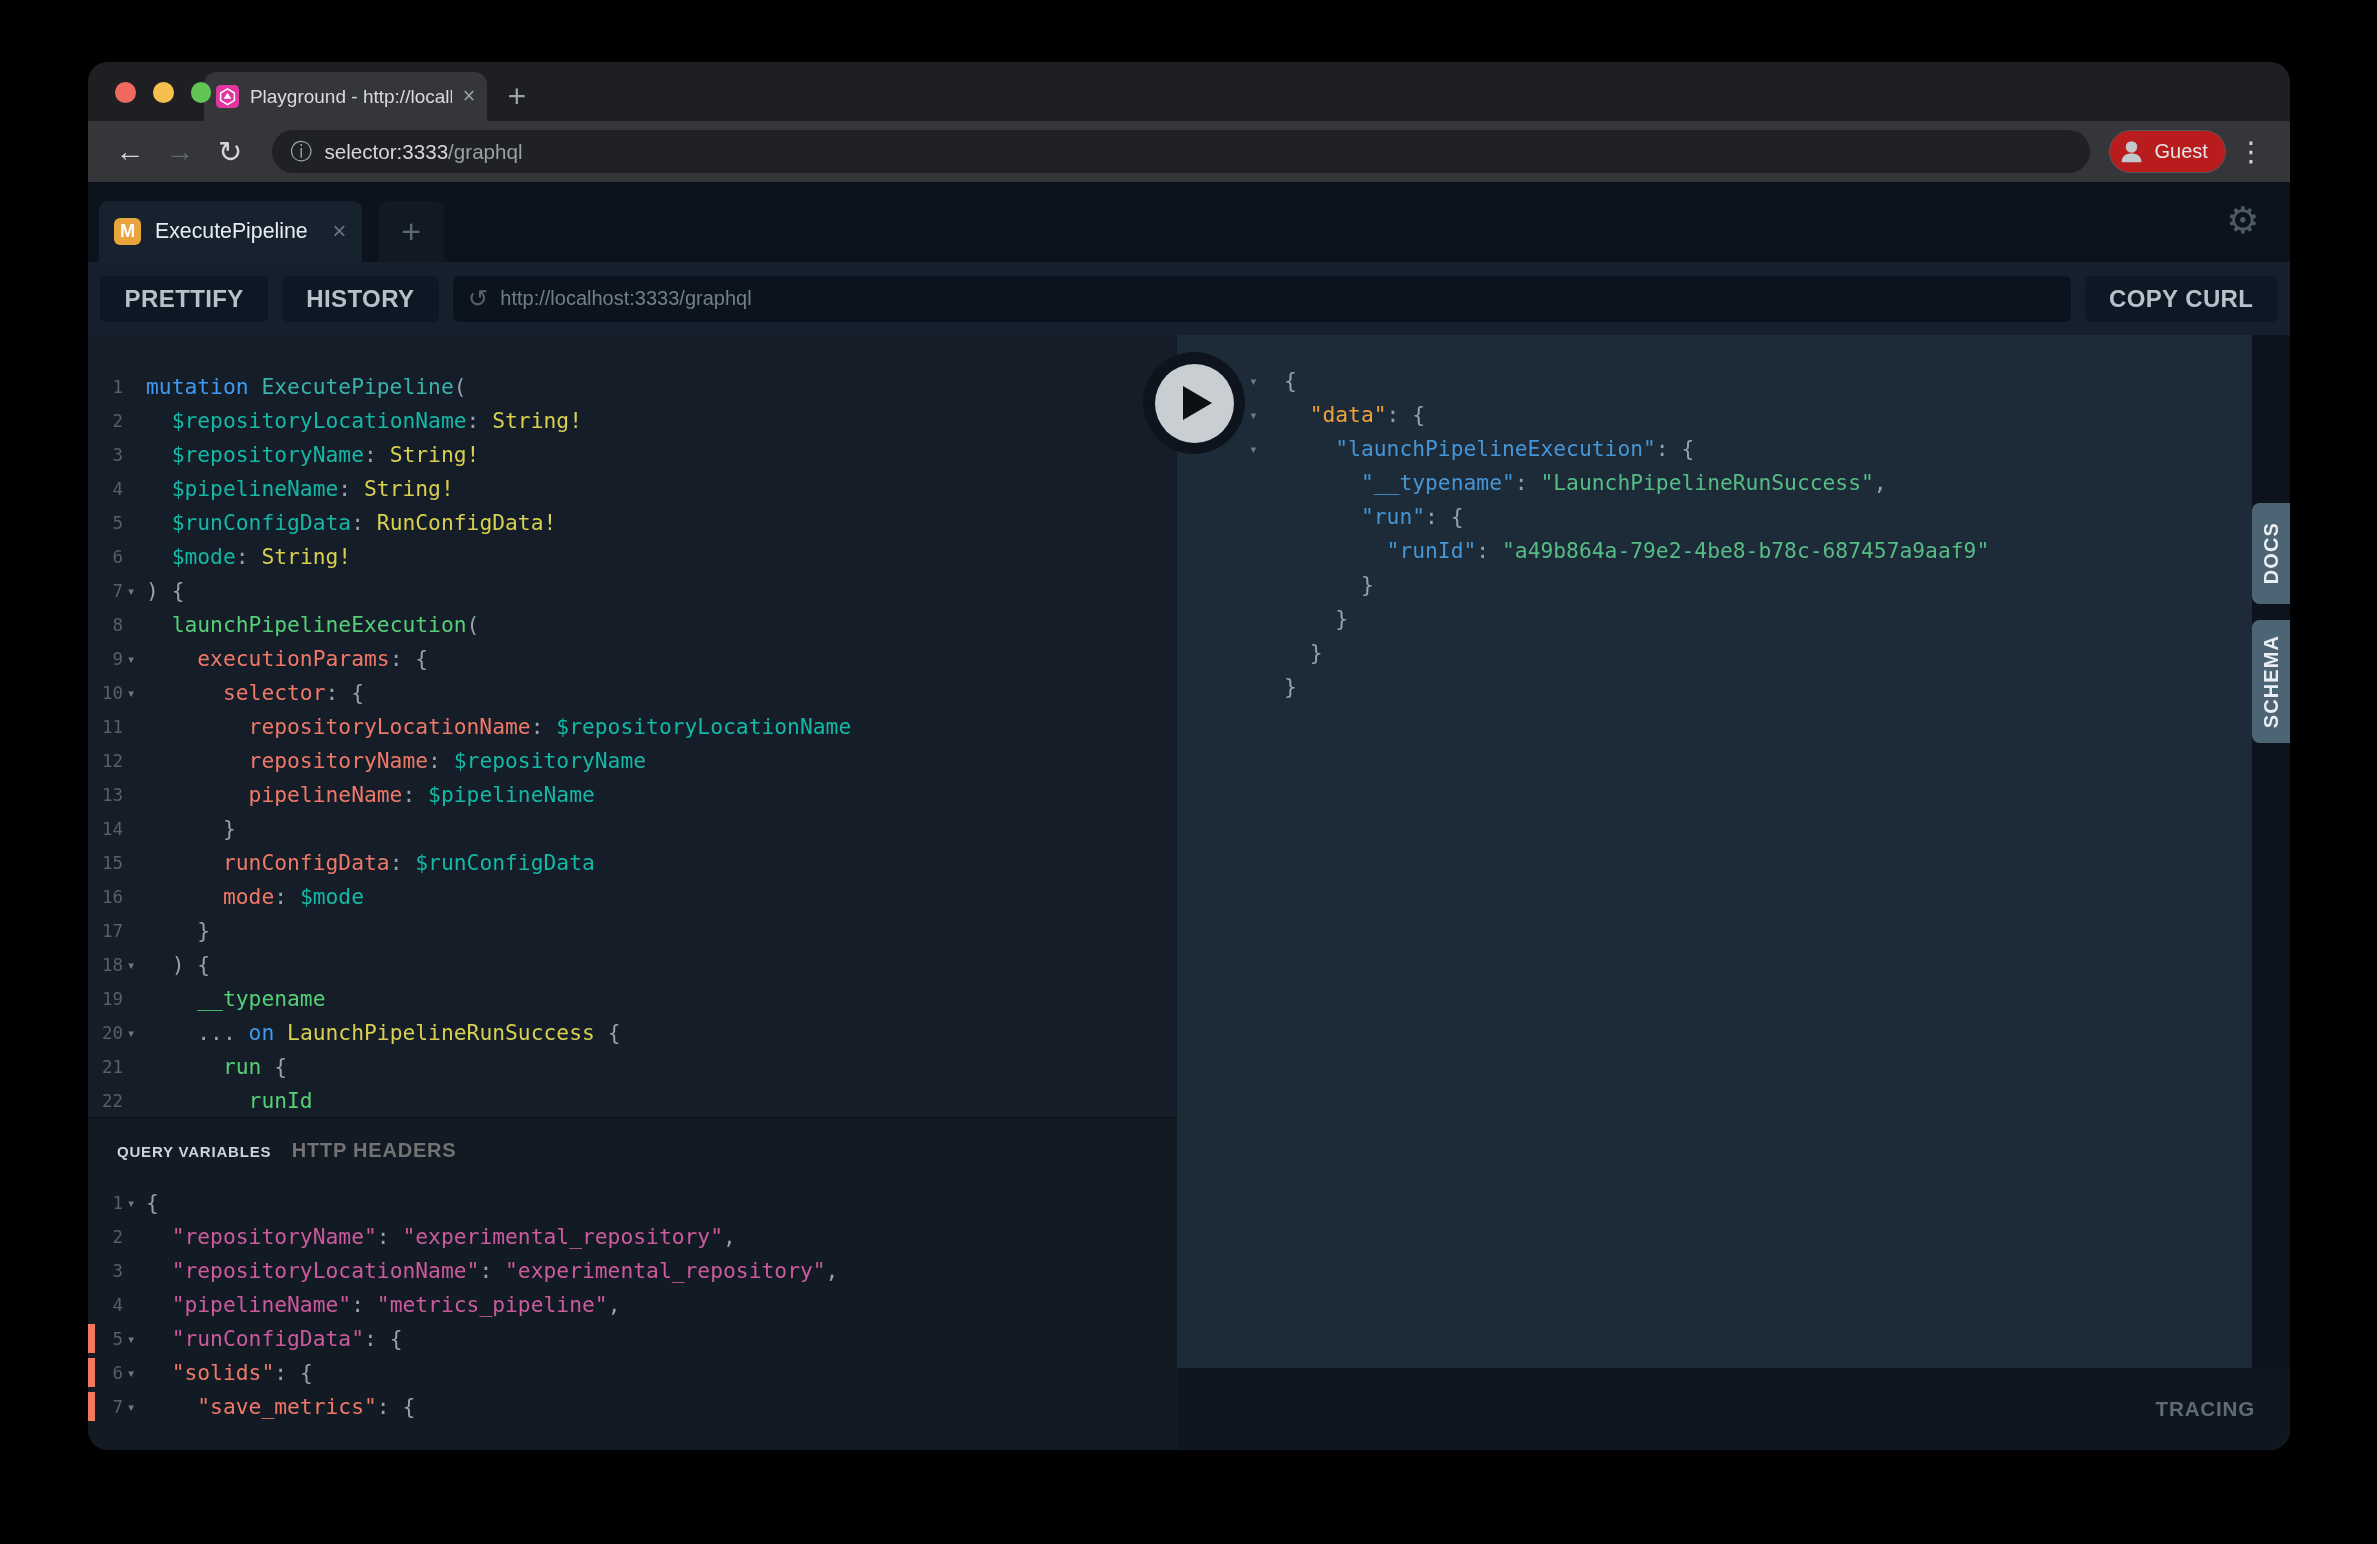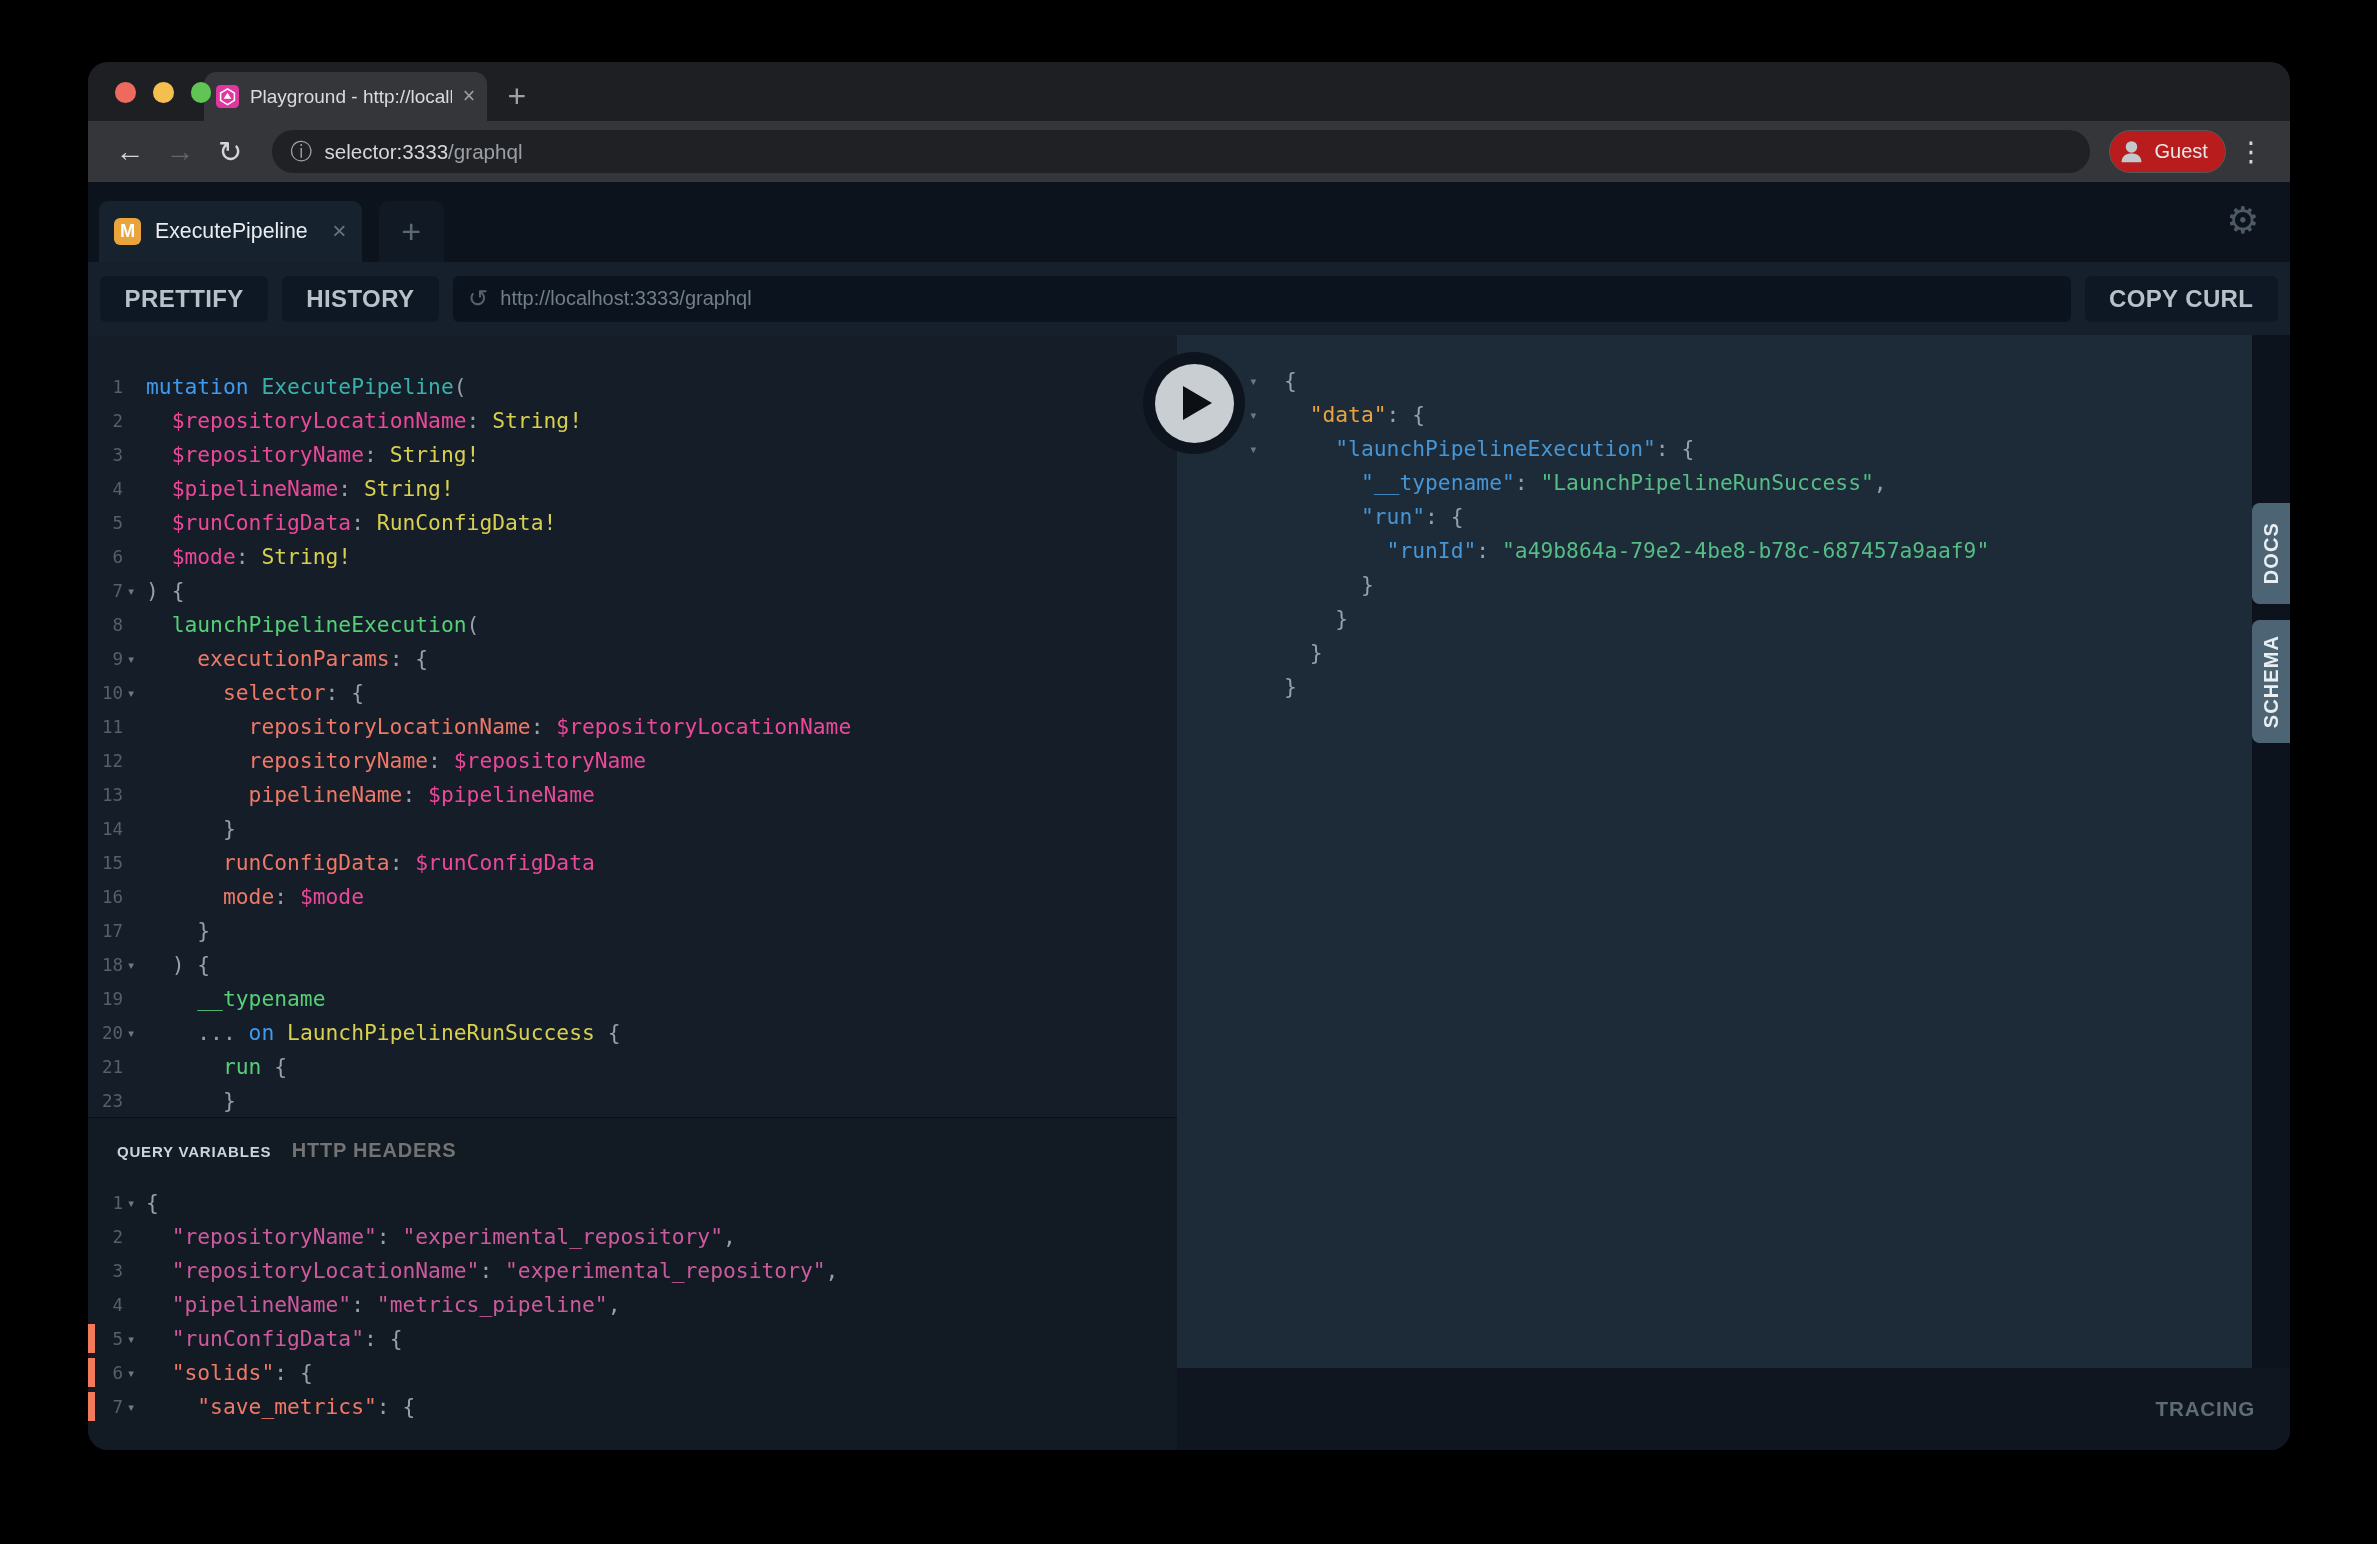--- a/index.html
+++ b/index.html
@@ -82,21 +82,21 @@
   .play-tri{width:0;height:0;border-top:17.5px solid transparent;border-bottom:17.5px solid transparent;
             border-left:29px solid #0c0f13;margin-left:7.6px;}
 
   
   .cl{display:flex;align-items:center;height:34px;white-space:pre;position:relative;
       font-family:"DejaVu Sans Mono",monospace;font-size:21.3px;line-height:34px;}
   .ln-num{width:35px;text-align:right;color:#566069;font-size:17.5px;flex:none;}
   .ln-fold{width:23px;padding-left:3.8px;color:#6e7984;font-size:14.5px;flex:none;box-sizing:border-box;}
   .r-fold{width:35px;padding-left:72px;color:#6e7984;font-size:14.5px;flex:none;box-sizing:content-box;}
   .gmark{position:absolute;left:0;top:2.3px;width:6.9px;height:29px;background:#f07a5a;}
-  .t-kw{color:#3f9bf0;} .t-op{color:#38b2ab;} .t-vr{color:#ec4899;} .t-ty{color:#d8d04e;}
+  .t-kw{color:#3f9bf0;} .t-op{color:#38b2ab;} .t-vr{color:#14b8a6;} .t-ty{color:#d8d04e;}
   .t-pu{color:#97a1ab;} .t-pl{color:#c3ccd4;} .t-fd{color:#55d077;} .t-ar{color:#ef7866;}
   .t-kb{color:#4696d6;} .t-ko{color:#eda33c;} .t-sg{color:#55bd85;} .t-sm{color:#cc5a9d;}
   .t-ks{color:#ef7866;}
 </style>
 </head>
 <body>
 
 <div class="stage">
   <div class="window">
 
@@ -175,20 +175,21 @@
               <div class="cl"><span class="ln-num">12</span><span class="ln-fold"></span><span class="t-pl">        </span><span class="t-ar">repositoryName</span><span class="t-pu">: </span><span class="t-vr">$repositoryName</span></div>
               <div class="cl"><span class="ln-num">13</span><span class="ln-fold"></span><span class="t-pl">        </span><span class="t-ar">pipelineName</span><span class="t-pu">: </span><span class="t-vr">$pipelineName</span></div>
               <div class="cl"><span class="ln-num">14</span><span class="ln-fold"></span><span class="t-pl">      </span><span class="t-pu">}</span></div>
               <div class="cl"><span class="ln-num">15</span><span class="ln-fold"></span><span class="t-pl">      </span><span class="t-ar">runConfigData</span><span class="t-pu">: </span><span class="t-vr">$runConfigData</span></div>
               <div class="cl"><span class="ln-num">16</span><span class="ln-fold"></span><span class="t-pl">      </span><span class="t-ar">mode</span><span class="t-pu">: </span><span class="t-vr">$mode</span></div>
               <div class="cl"><span class="ln-num">17</span><span class="ln-fold"></span><span class="t-pl">    </span><span class="t-pu">}</span></div>
               <div class="cl"><span class="ln-num">18</span><span class="ln-fold">▾</span><span class="t-pl">  </span><span class="t-pu">) {</span></div>
               <div class="cl"><span class="ln-num">19</span><span class="ln-fold"></span><span class="t-pl">    </span><span class="t-fd">__typename</span></div>
               <div class="cl"><span class="ln-num">20</span><span class="ln-fold">▾</span><span class="t-pl">    </span><span class="t-pu">... </span><span class="t-kw">on</span><span class="t-pl"> </span><span class="t-ty">LaunchPipelineRunSuccess</span><span class="t-pu"> {</span></div>
               <div class="cl"><span class="ln-num">21</span><span class="ln-fold"></span><span class="t-pl">      </span><span class="t-fd">run</span><span class="t-pu"> {</span></div>
+              <div class="cl"><span class="ln-num">22</span><span class="ln-fold"></span><span class="t-pl">        </span><span class="t-fd">runId</span></div>
               <div class="cl"><span class="ln-num">23</span><span class="ln-fold"></span><span class="t-pl">      </span><span class="t-pu">}</span></div>
             </div>
           <div class="vars">
             <div class="varhead">
               <span class="primary">QUERY VARIABLES</span>
               <span class="secondary">HTTP HEADERS</span>
             </div>
             <div class="varlines">
                 <div class="cl"><span class="ln-num">1</span><span class="ln-fold">▾</span><span class="t-pu">{</span></div>
                 <div class="cl"><span class="ln-num">2</span><span class="ln-fold"></span><span class="t-pl">  </span><span class="t-sm">"repositoryName"</span><span class="t-pu">: </span><span class="t-sm">"experimental_repository"</span><span class="t-pu">,</span></div>

